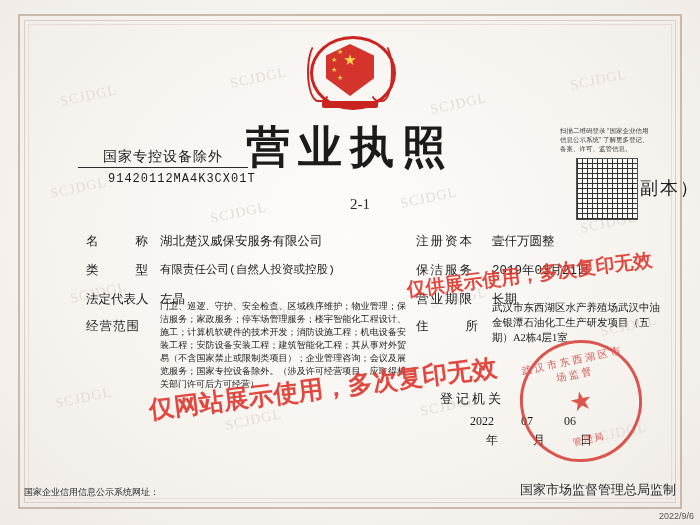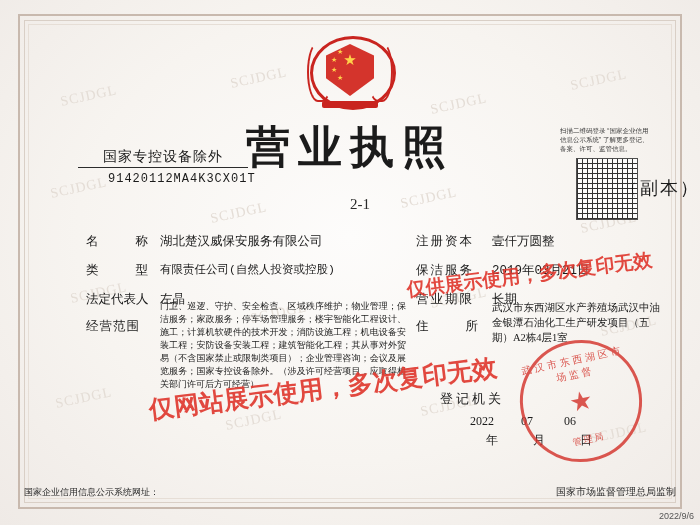--- a/index.html
+++ b/index.html
@@ -182,21 +182,21 @@
   }
   .ov1{left:406px;top:262px;font-size:19px;}
   .ov2{left:148px;top:372px;font-size:25px;}
 
   
   .footer-left{
     position:absolute;left:24px;bottom:26px;font-size:9px;color:#2a2a2a;
     font-family:"Liberation Serif",serif;
   }
   .footer-right{
-    position:absolute;right:24px;bottom:26px;font-size:10px;color:#2a2a2a;
+    position:absolute;right:24px;bottom:26px;font-size:13px;color:#2a2a2a;
     font-family:"Liberation Serif",serif;
     text-align:right;
   }
   .footer-date{
     position:absolute;right:6px;bottom:4px;font-size:9px;color:#555;
   }
 </style>
 </head>
 <body>
 

